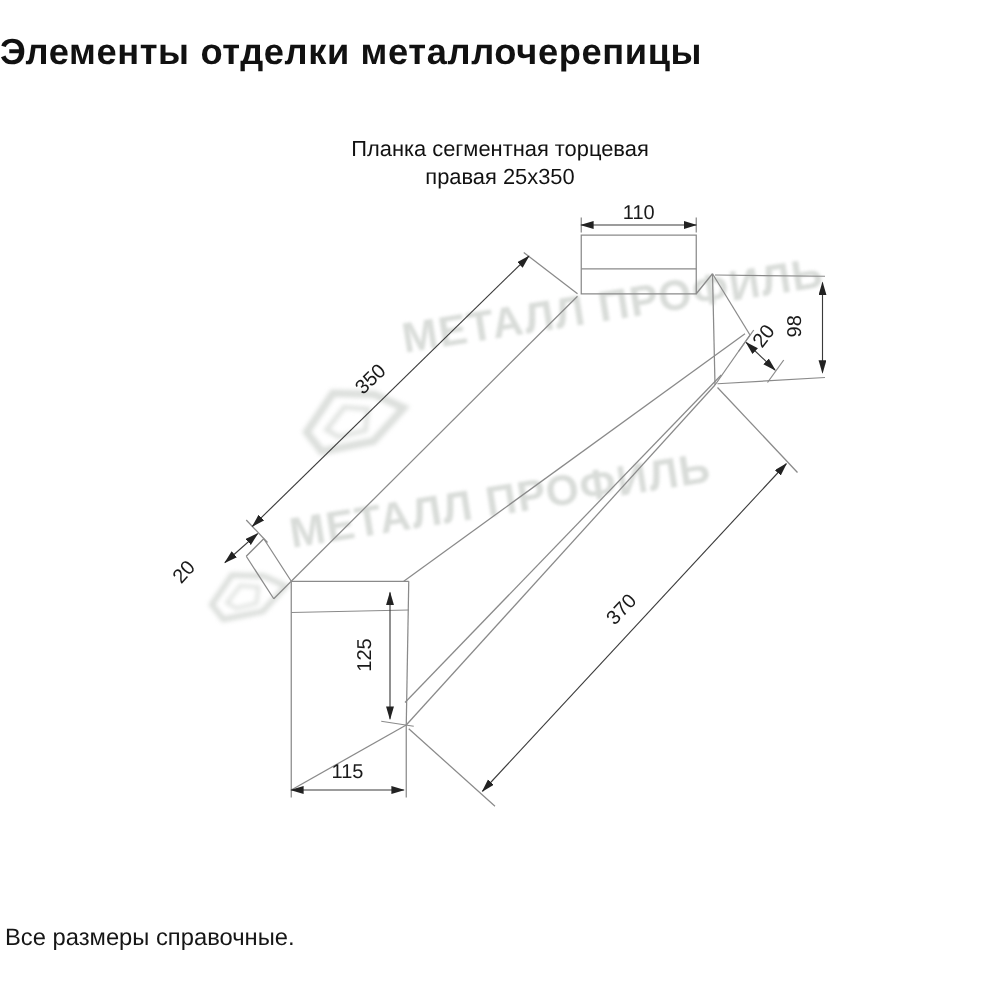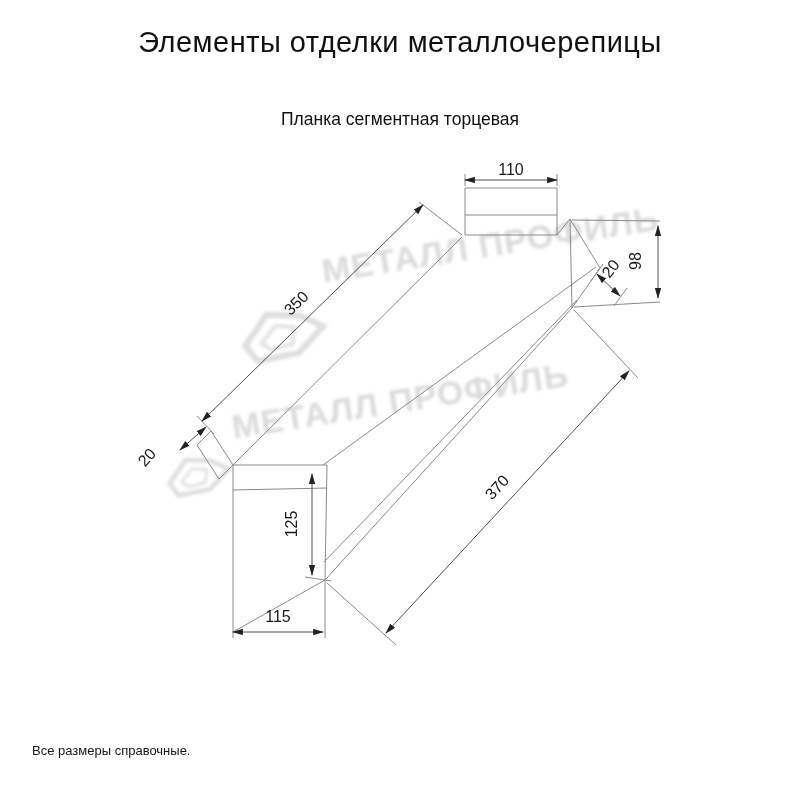--- a/index.html
+++ b/index.html
@@ -1,22 +1,22 @@
 <!DOCTYPE html>
 <html><head>
 <meta charset="utf-8">
 <style>
   html,body{margin:0;padding:0;background:#ffffff;}
   body{width:800px;height:800px;position:relative;overflow:hidden;
        font-family:"Liberation Sans","DejaVu Sans",sans-serif;color:#1a1a1a;}
-  .page-title{position:absolute;top:26px;left:0;width:800px;text-align:center;
-       font-size:29px;font-weight:normal;letter-spacing:0.5px;color:#111;}
+  .page-title{position:absolute;top:26px;left:0;width:800px;
+       font-size:29px;font-weight:bold;letter-spacing:0.5px;color:#111;}
   .subtitle{position:absolute;top:108px;left:0;width:800px;text-align:center;
        font-size:17.5px;line-height:22px;color:#111;}
-  .footer{position:absolute;left:32px;top:740px;font-size:13px;line-height:21px;color:#161616;}
+  .footer{position:absolute;left:4px;top:740px;font-size:19px;line-height:21px;color:#161616;}
   .watermark{position:absolute;color:#b9bfb9;opacity:0.55;filter:blur(1.4px);
        font-weight:bold;font-size:34px;letter-spacing:1px;white-space:nowrap;
        transform-origin:left center;}
   .wm-logo{position:absolute;opacity:0.5;filter:blur(1.6px);}
   svg.drawing{position:absolute;top:0;left:0;}
   .geo{stroke:#8a8a8a;stroke-width:1;fill:none;}
   .dim{stroke:#3a3a3a;stroke-width:0.9;fill:none;}
   .dim-label{fill:#1a1a1a;font-size:16px;font-family:"Liberation Sans","DejaVu Sans",sans-serif;}
 </style>
 </head>
@@ -121,17 +121,18 @@
 
   <g>
     <path class="dim" d="M386,633 L629,371" marker-start="url(#arr)" marker-end="url(#arr)"></path>
     <text class="dim-label" x="501" y="491" text-anchor="middle" transform="rotate(-47 501 491)">370</text>
   </g>
 </svg>
 
 <div class="page-title">Элементы отделки металлочерепицы</div>
 <div class="subtitle">
   <div>Планка сегментная торцевая</div>
+  <div>правая 25х350</div>
 </div>
 
 <div class="footer">
   <div>Все размеры справочные.</div>
 </div>
 
 </body></html>

